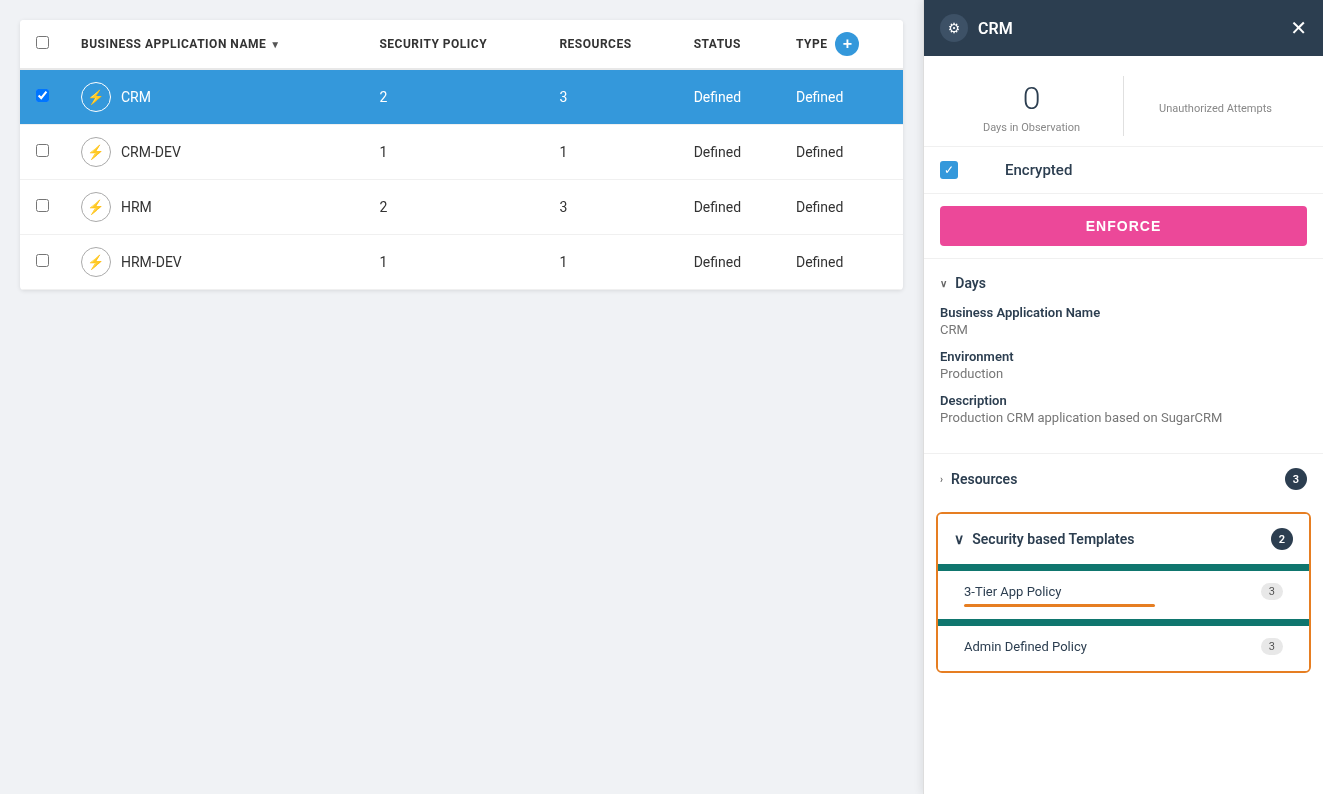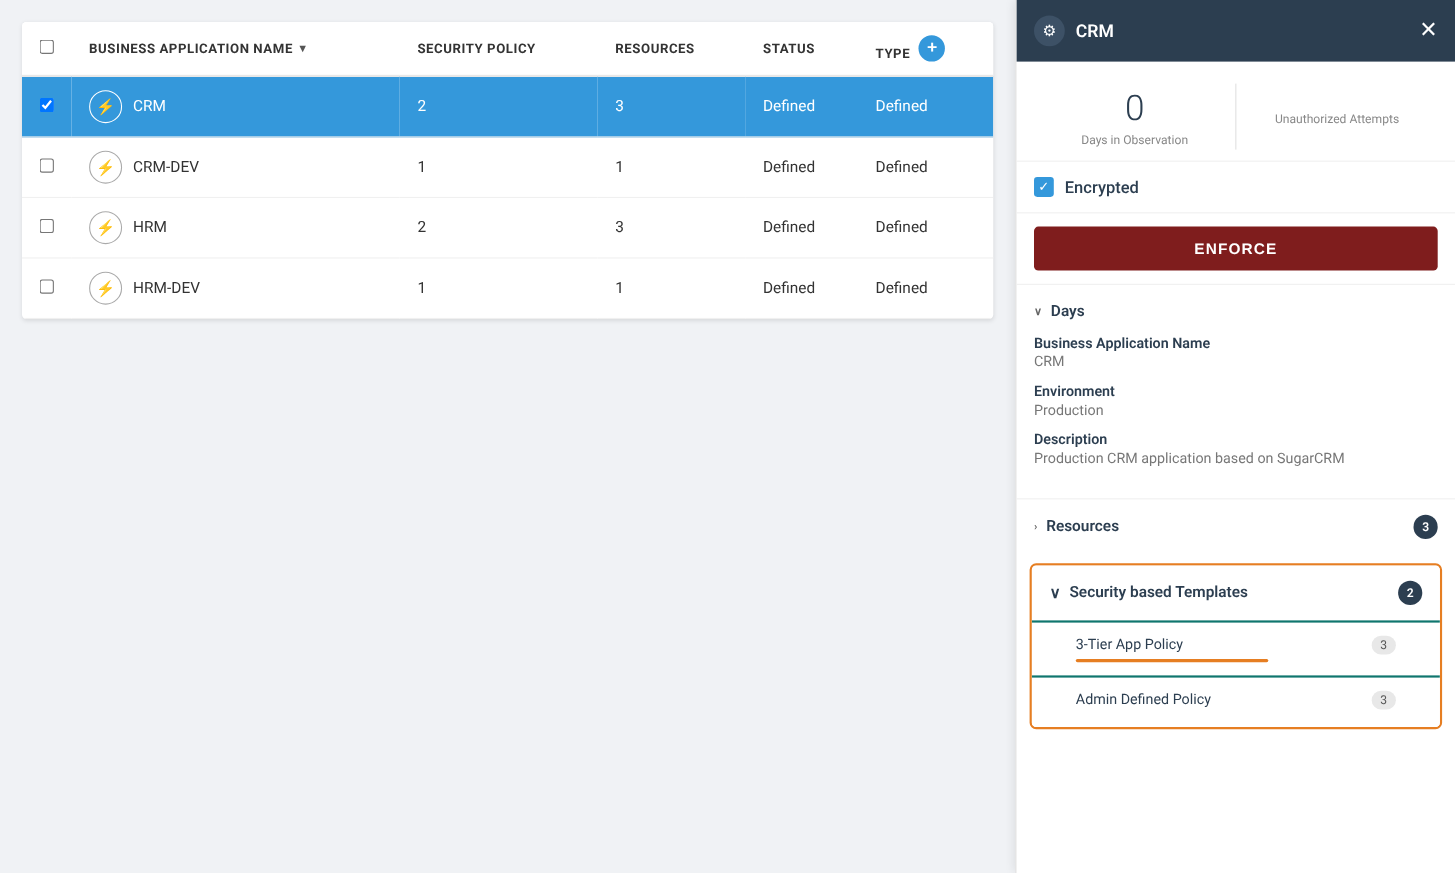--- a/index.html
+++ b/index.html
@@ -242,26 +242,27 @@
       color: #fff;
       font-size: 12px;
       flex-shrink: 0;
       cursor: pointer;
     }
 
     .encrypted-label {
       font-size: 15px;
       font-weight: 500;
       color: #2c3e50;
+      margin-left: 37px;
     }
 
     
     .enforce-btn {
       margin: 12px 16px;
-      background: #7f1d1d;
+      background: #ec4899;
       color: #fff;
       border: none;
       border-radius: 4px;
       padding: 12px;
       width: calc(100% - 32px);
       font-size: 14px;
       font-weight: 700;
       letter-spacing: 1px;
       cursor: pointer;
       text-transform: uppercase;
@@ -333,22 +334,22 @@
       gap: 8px;
       font-size: 14px;
       font-weight: 600;
       color: #2c3e50;
       cursor: pointer;
       padding: 14px 16px;
       background: #fff;
     }
 
     .policy-item {
-      padding: 12px 40px;
-      border-top: 2px solid #0f766e;
+      padding: 12px 26px;
+      border-top: 7px solid #0f766e;
       background: #fff;
     }
 
     .policy-item-row {
       display: flex;
       align-items: center;
       justify-content: space-between;
       margin-bottom: 4px;
     }
 
@@ -411,21 +412,21 @@
           <th>
             <div class="th-with-arrow">
               <span>BUSINESS APPLICATION NAME</span>
               <span class="sort-arrow">▼</span>
             </div>
           </th>
           <th>SECURITY POLICY</th>
           <th>RESOURCES</th>
           <th>STATUS</th>
           <th>
-            <div style="display:flex;align-items:flex-end;gap:8px;">
+            <div style="display:flex;align-items:center;gap:8px;">
               <span>TYPE</span>
               <button class="add-btn">+</button>
             </div>
           </th>
         </tr>
       </thead>
       <tbody>
 
         <tr class="selected">
           <td>

